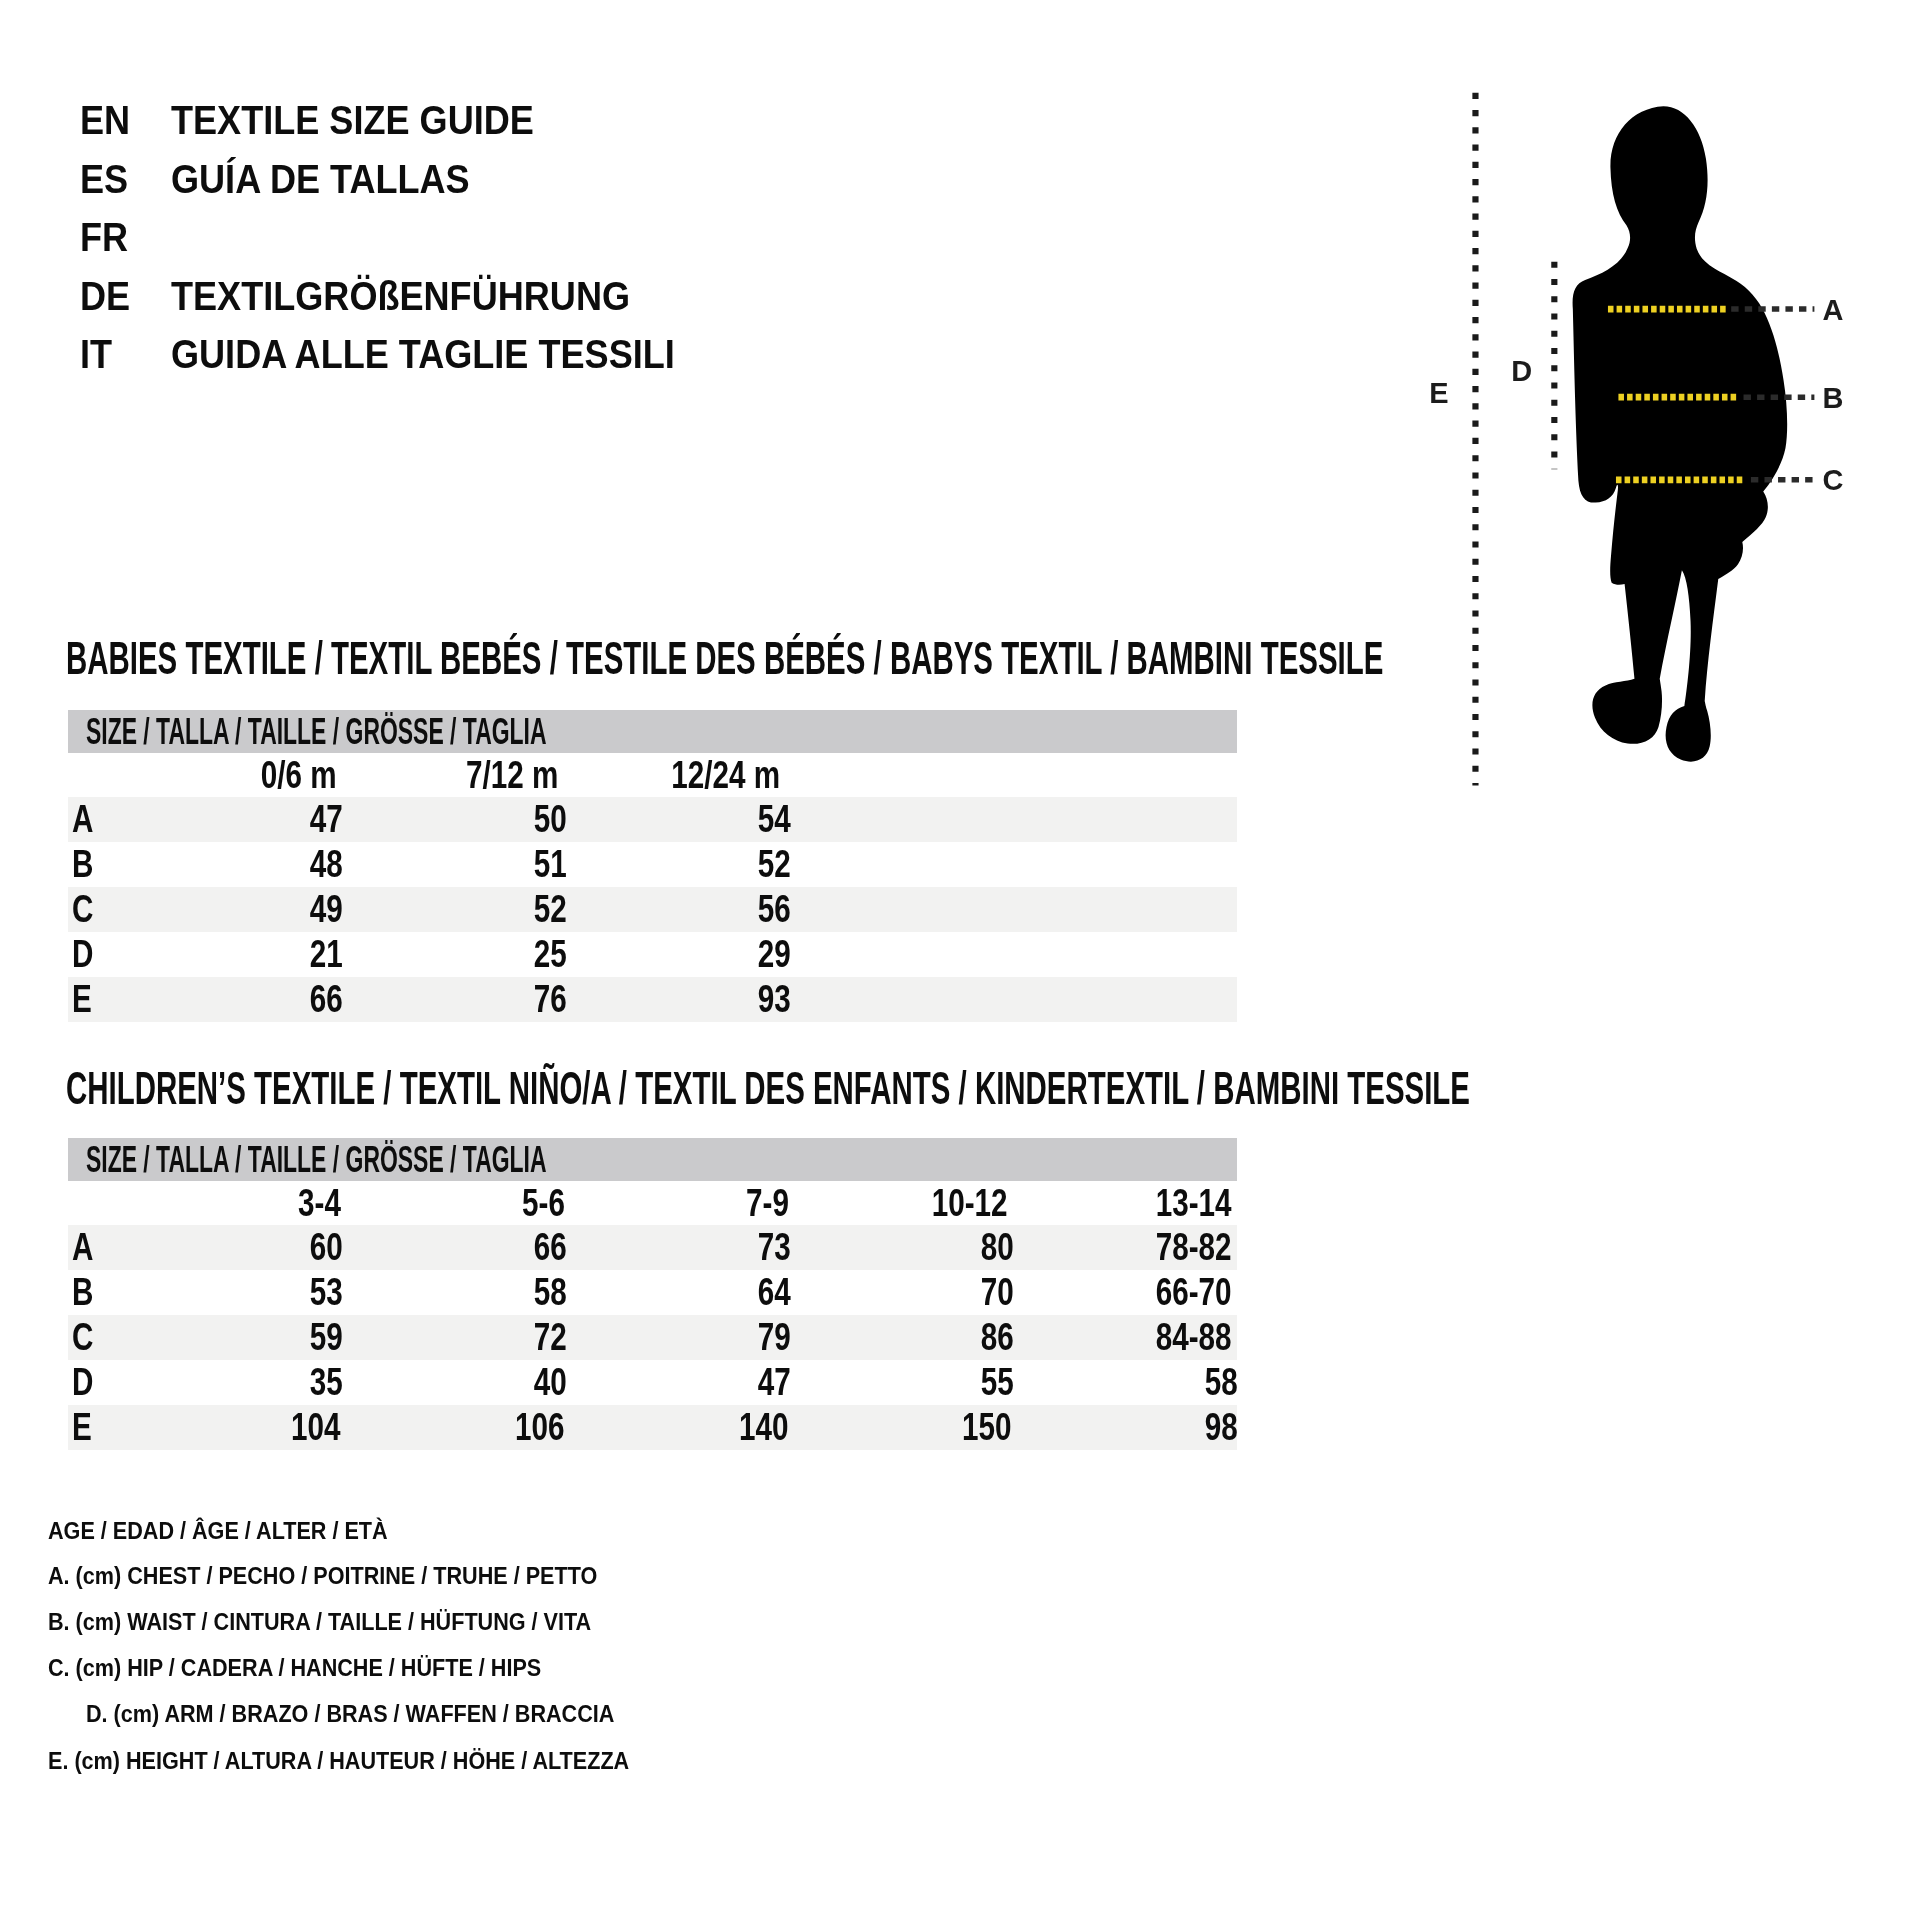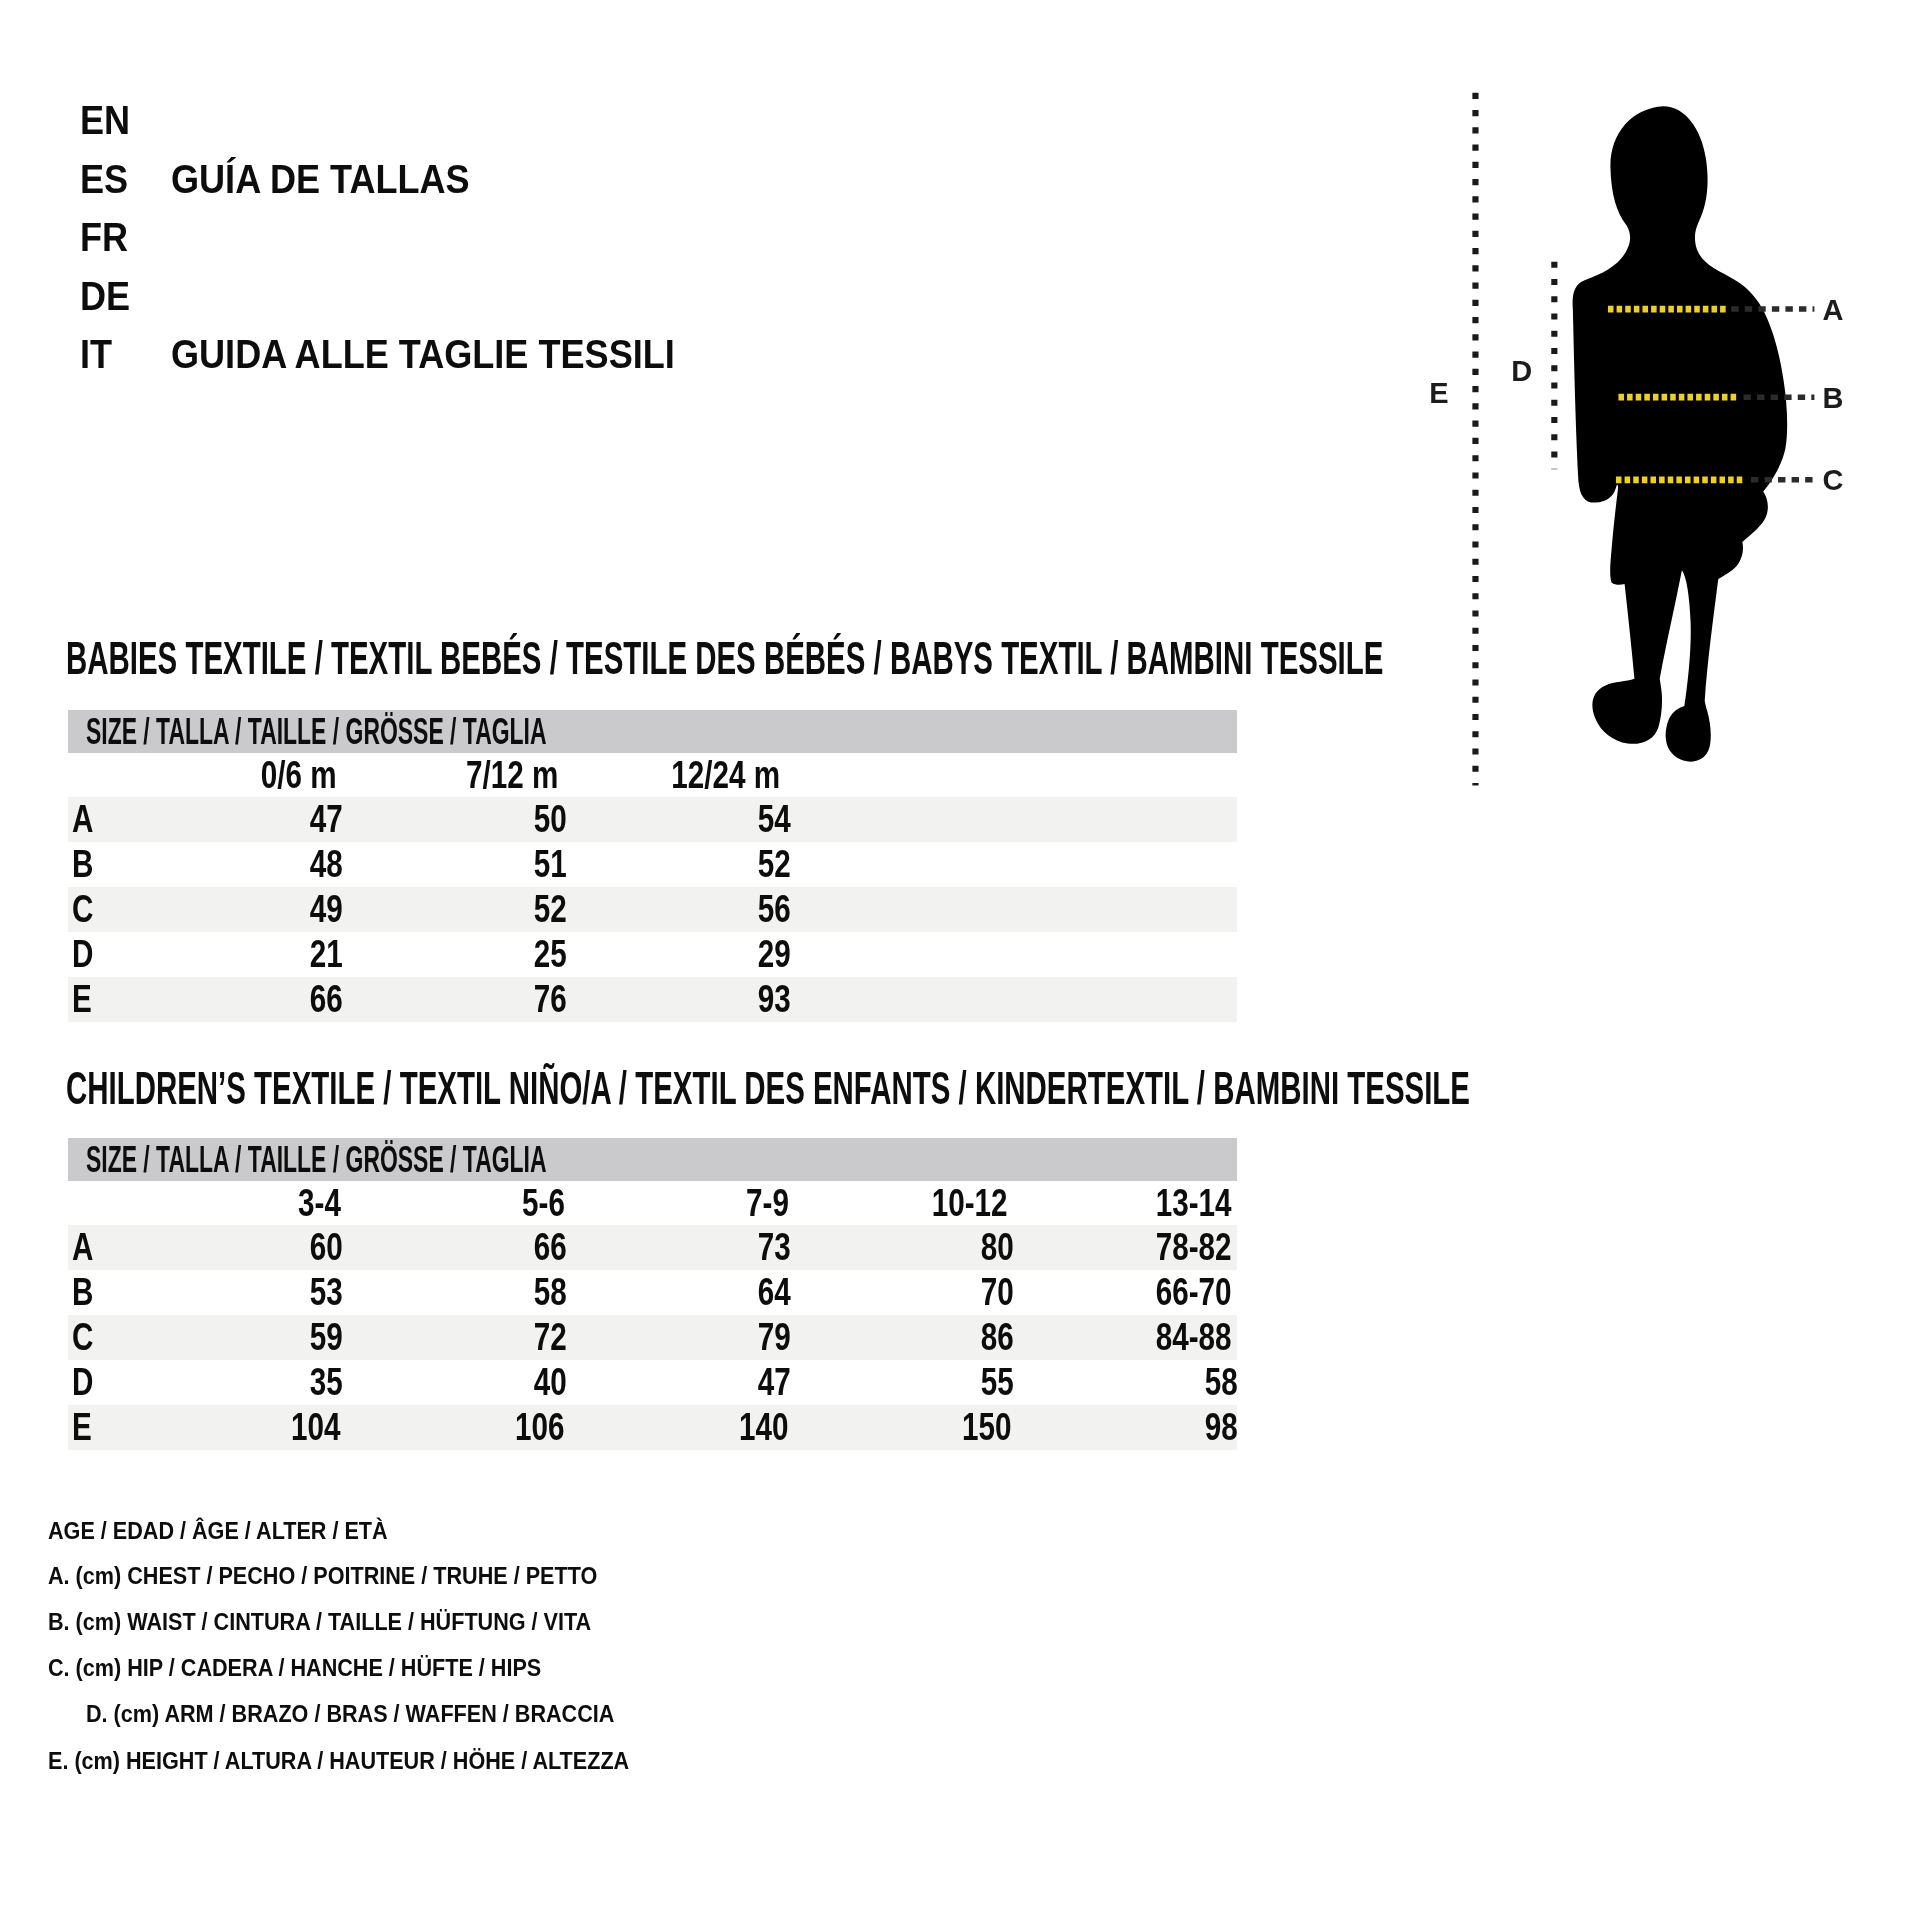--- a/index.html
+++ b/index.html
@@ -46,30 +46,32 @@
   .fig-label{font-family:"Liberation Sans",sans-serif;font-weight:700;font-size:47px;fill:#1c1c1c;}
 </style>
 </head>
 <body>
 
 <div id="canvas">
 
   <section>
     <div class="lang-row" style="top:99px;">
       <span class="lang-code"><span class="cx sx88">EN</span></span>
+      <span class="lang-title"><span class="cx sx88">TEXTILE SIZE GUIDE</span></span>
     </div>
     <div class="lang-row" style="top:158px;">
       <span class="lang-code"><span class="cx sx88">ES</span></span>
       <span class="lang-title"><span class="cx sx88">GUÍA DE TALLAS</span></span>
     </div>
     <div class="lang-row" style="top:216px;">
       <span class="lang-code"><span class="cx sx88">FR</span></span>
     </div>
     <div class="lang-row" style="top:275px;">
       <span class="lang-code"><span class="cx sx88">DE</span></span>
+      <span class="lang-title"><span class="cx sx88">TEXTILGRÖßENFÜHRUNG</span></span>
     </div>
     <div class="lang-row" style="top:333px;">
       <span class="lang-code"><span class="cx sx88">IT</span></span>
       <span class="lang-title"><span class="cx sx88">GUIDA ALLE TAGLIE TESSILI</span></span>
     </div>
   </section>
 
   <div id="figure">
     <svg width="487" height="721" viewBox="0 0 790 1170">
 

